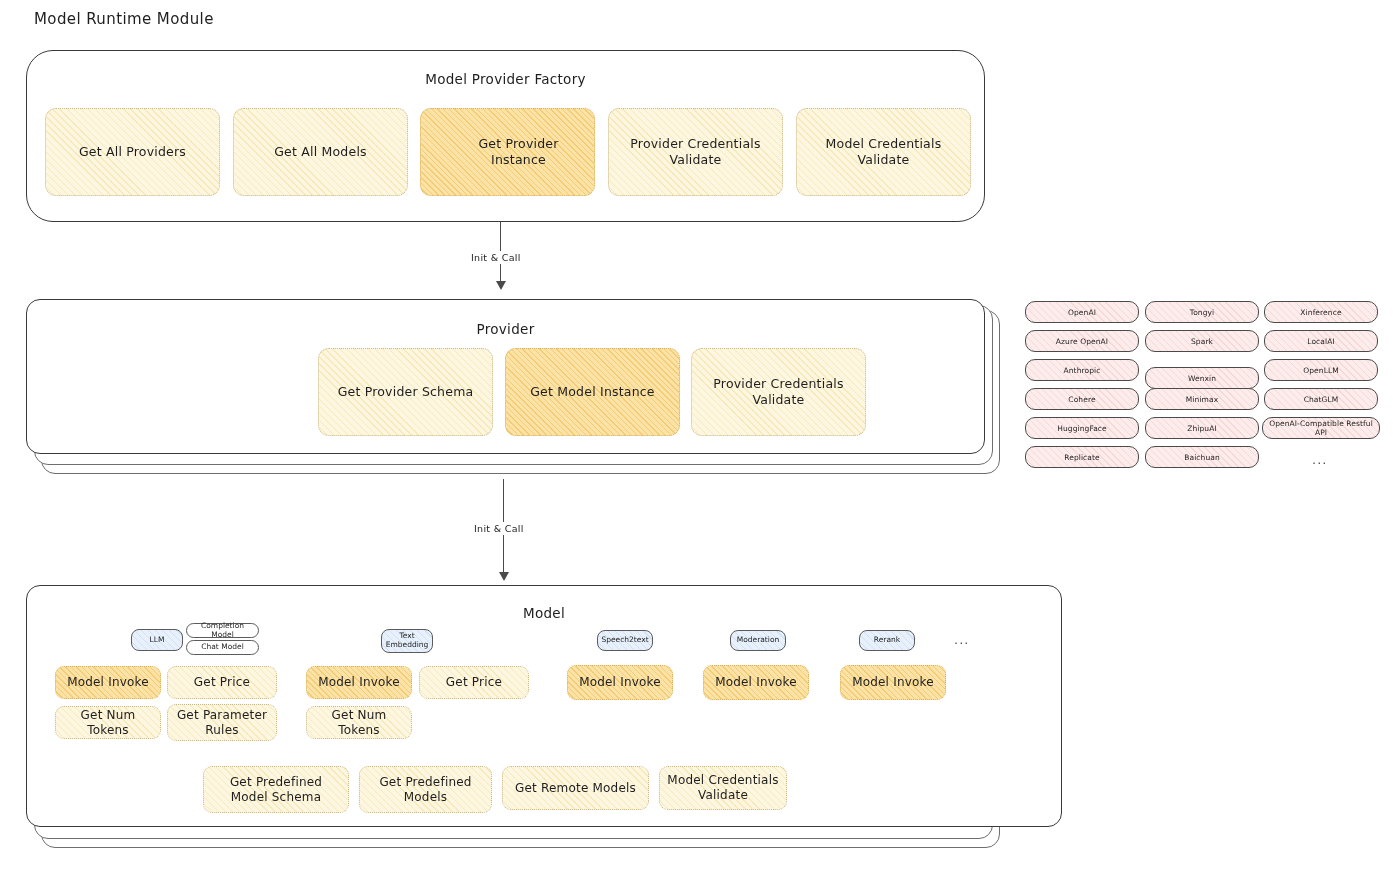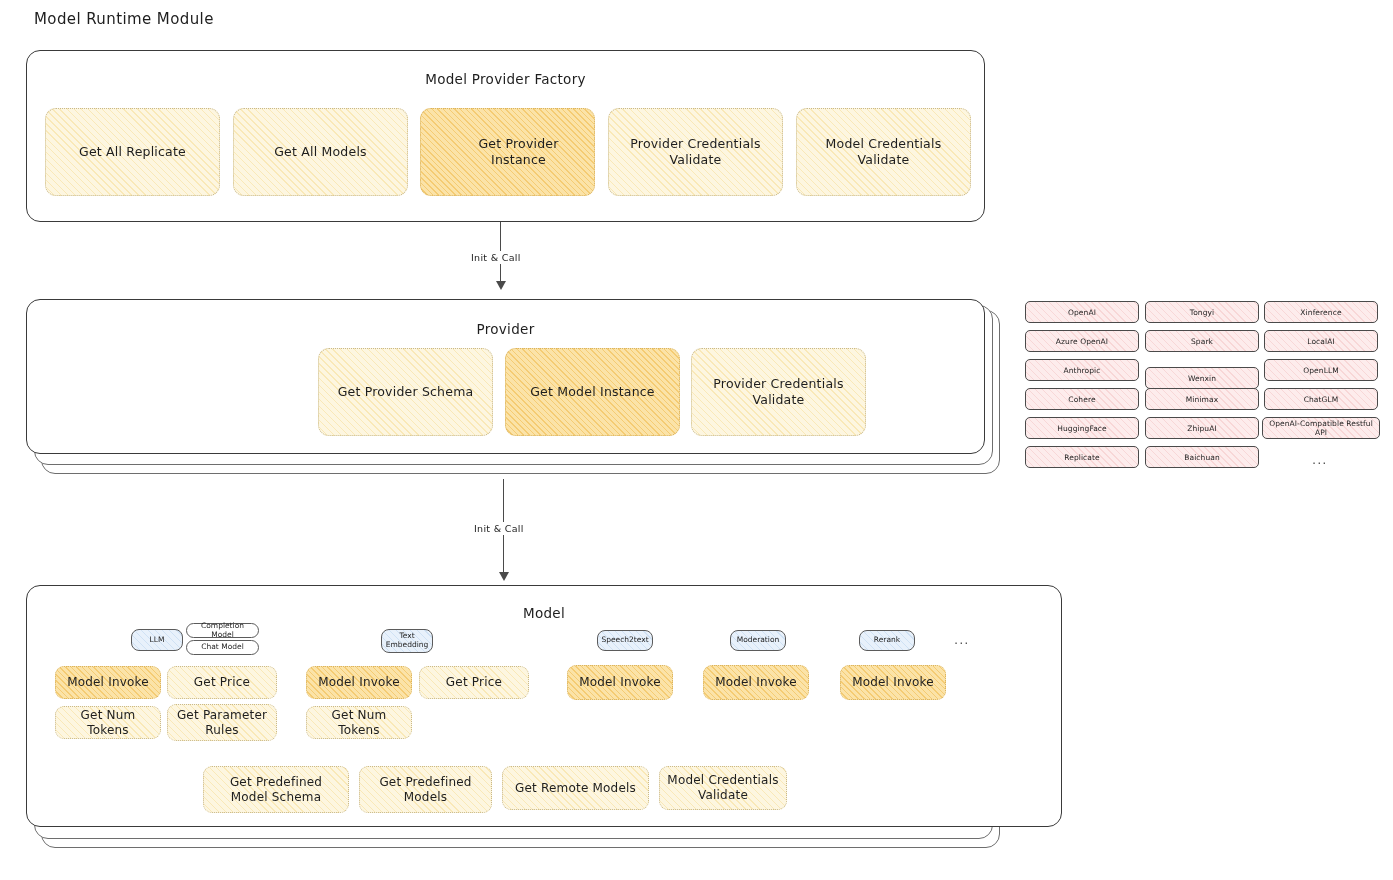--- a/index.html
+++ b/index.html
@@ -89,21 +89,21 @@
   }
   .tag.plain {
     background: #ffffff;
     background-image: none;
   }
 
   
   .chip {
     position: absolute;
     border: 1.2px solid #4a4a4a;
-    border-radius: 5px;
+    border-radius: 10px;
     background: #fdecec;
     background-image:
       repeating-linear-gradient(45deg, rgba(230,140,140,.22) 0 1px, transparent 1px 5px);
     display: flex; align-items: center; justify-content: center;
     text-align: center;
     font-size: 7.5px;
     color: #1e1e1e;
     padding: 1px 3px;
     letter-spacing: .1px;
   }
@@ -138,24 +138,24 @@
     letter-spacing: 1px;
   }
 </style>
 </head>
 <body>
 
 <div id="canvas">
 
   <div id="page-title" class="hand">Model Runtime Module</div>
 
-  <div class="panel" style="left:26px; top:50px; width:959px; height:172px;">
+  <div class="panel" style="left:26px; top:50px; width:959px; height:172px;border-radius:27px;">
     <div class="panel-title" style="top:20px;">Model Provider Factory</div>
 
-    <div class="mbox" style="left:18px; top:57px; width:175px; height:88px;">Get All Replicate</div>
+    <div class="mbox" style="left:18px; top:57px; width:175px; height:88px;">Get All Providers</div>
     <div class="mbox" style="left:206px; top:57px; width:175px; height:88px;">Get All Models</div>
     <div class="mbox hl" style="left:393px; top:57px; width:175px; height:88px;padding-left:28px;">Get Provider Instance</div>
     <div class="mbox" style="left:581px; top:57px; width:175px; height:88px;">Provider Credentials Validate</div>
     <div class="mbox" style="left:769px; top:57px; width:175px; height:88px;">Model Credentials Validate</div>
   </div>
 
   <div class="arrow-line" style="left:500px; top:222px; height:63px;"></div>
   <div class="arrow-head" style="left:496px; top:281px;"></div>
   <div class="arrow-label hand" style="left:467px; top:251px;">Init &amp; Call</div>
 

